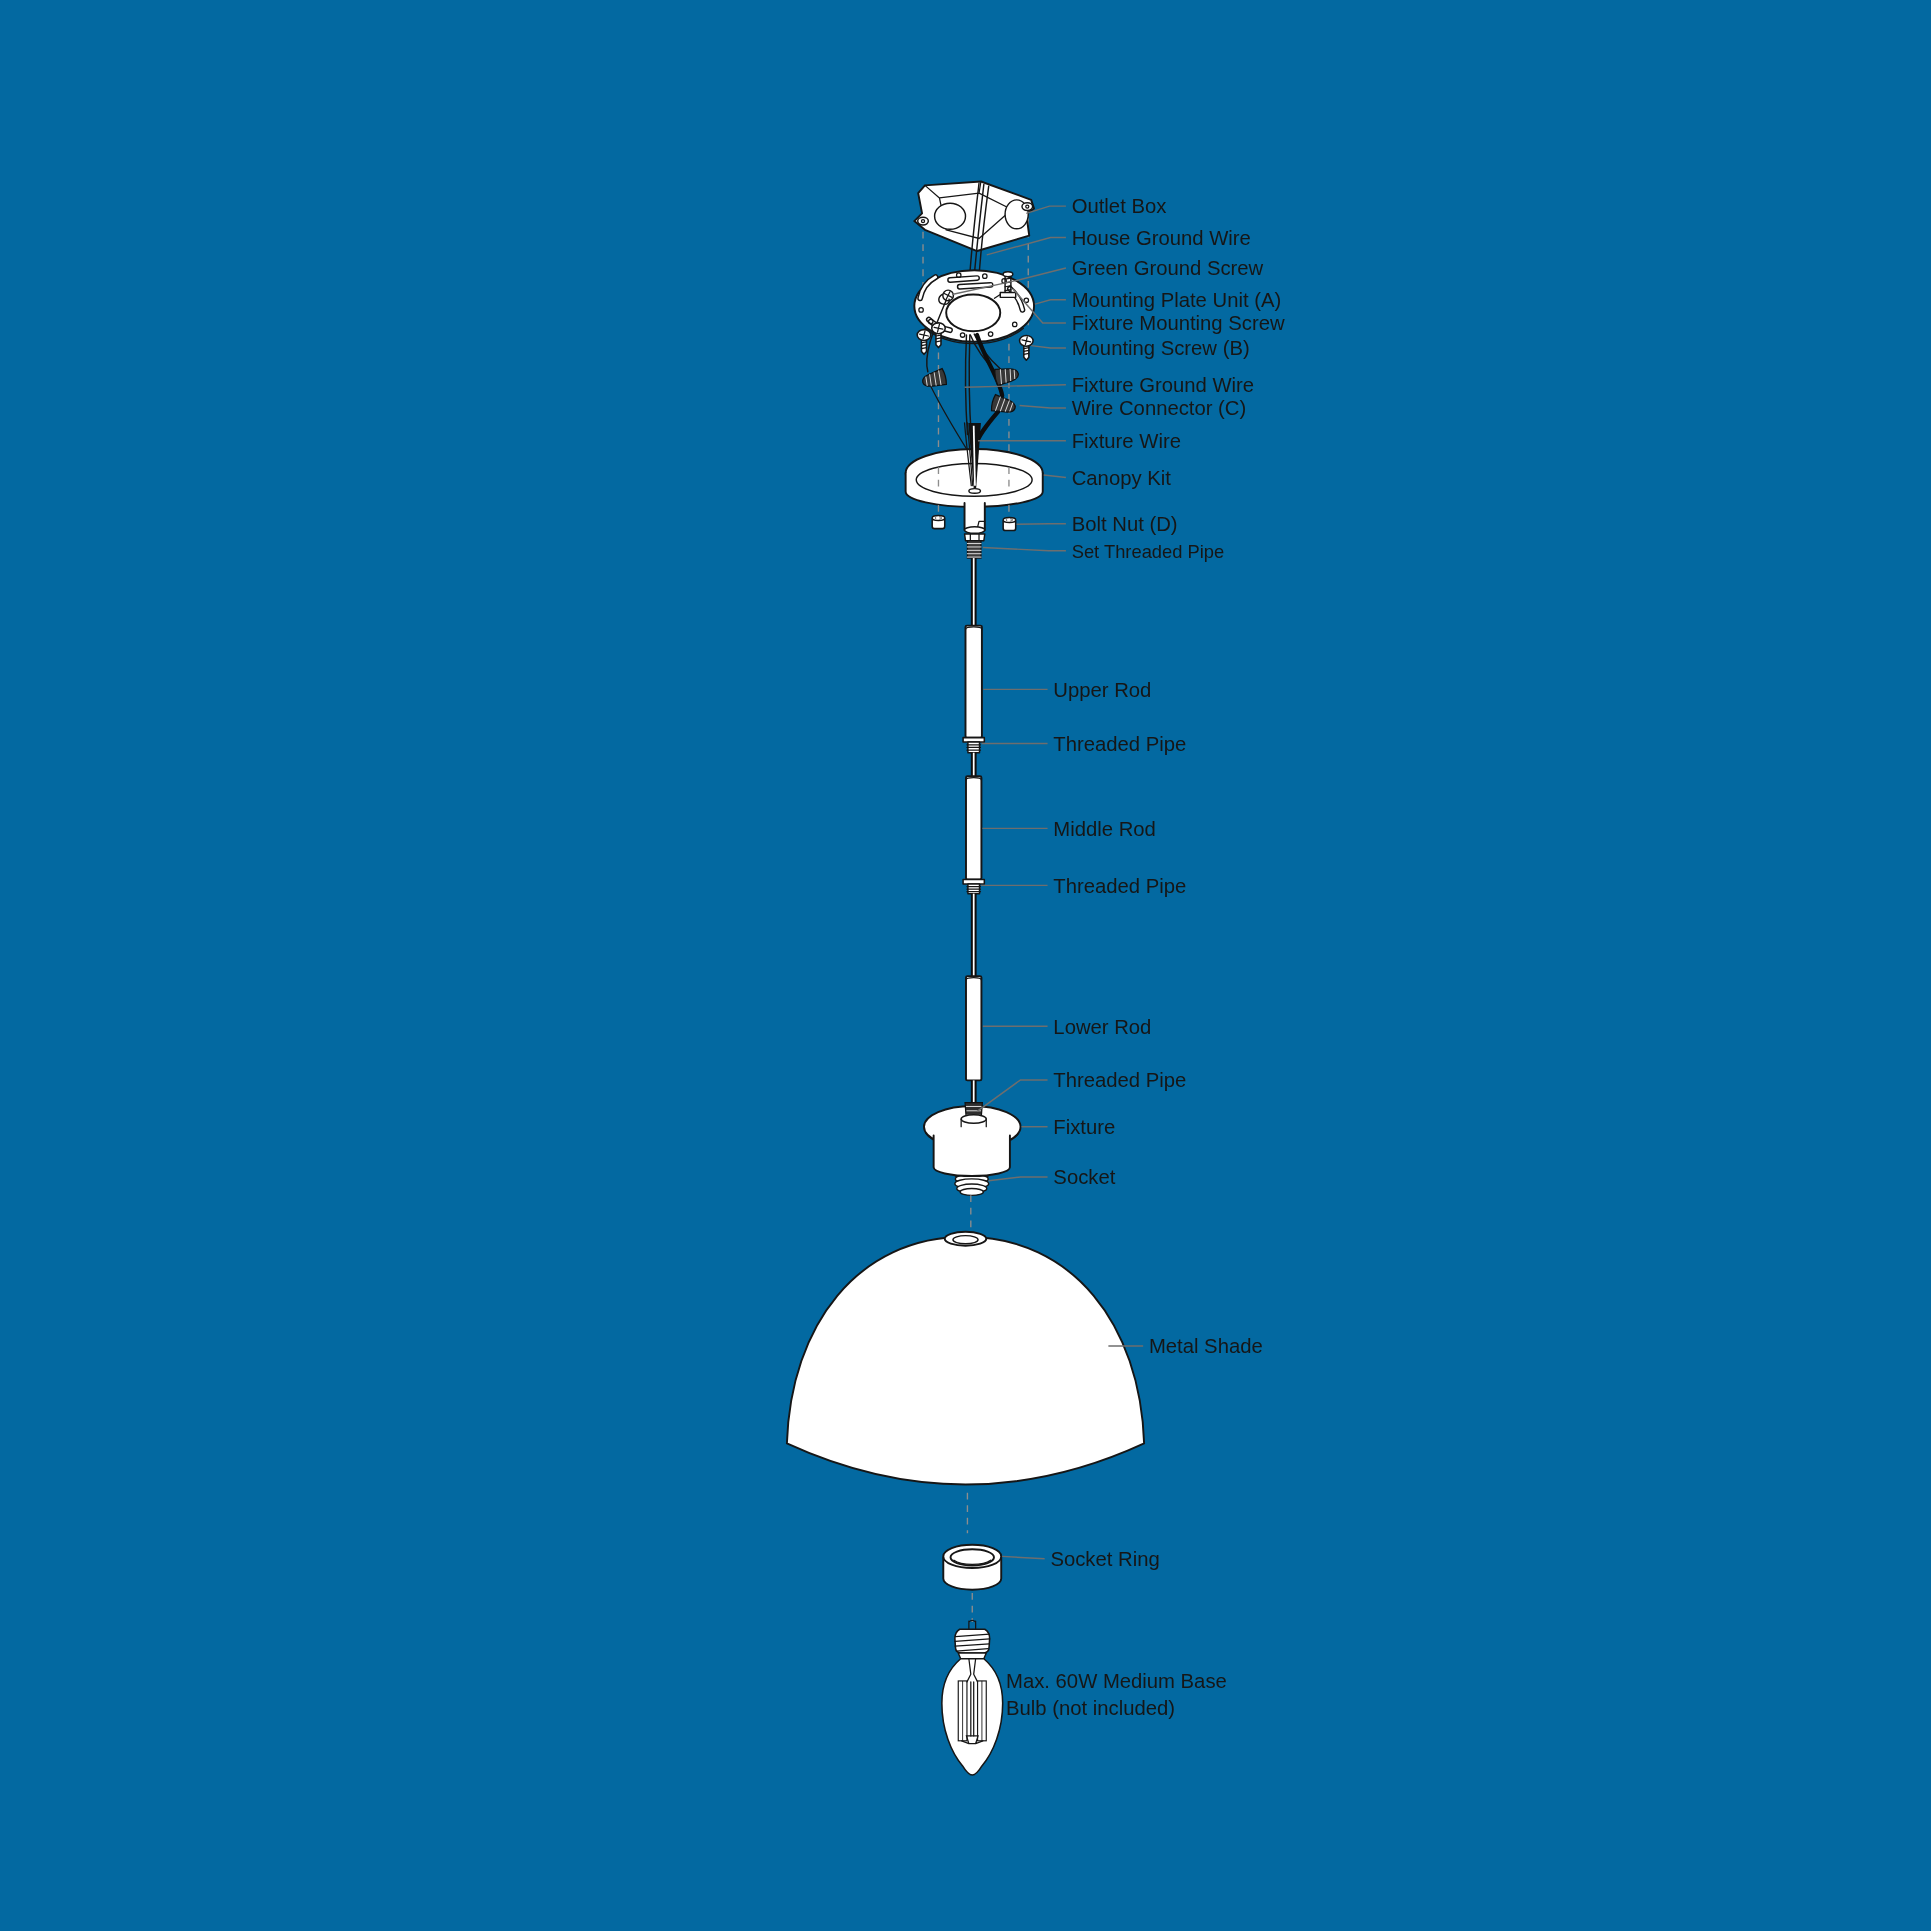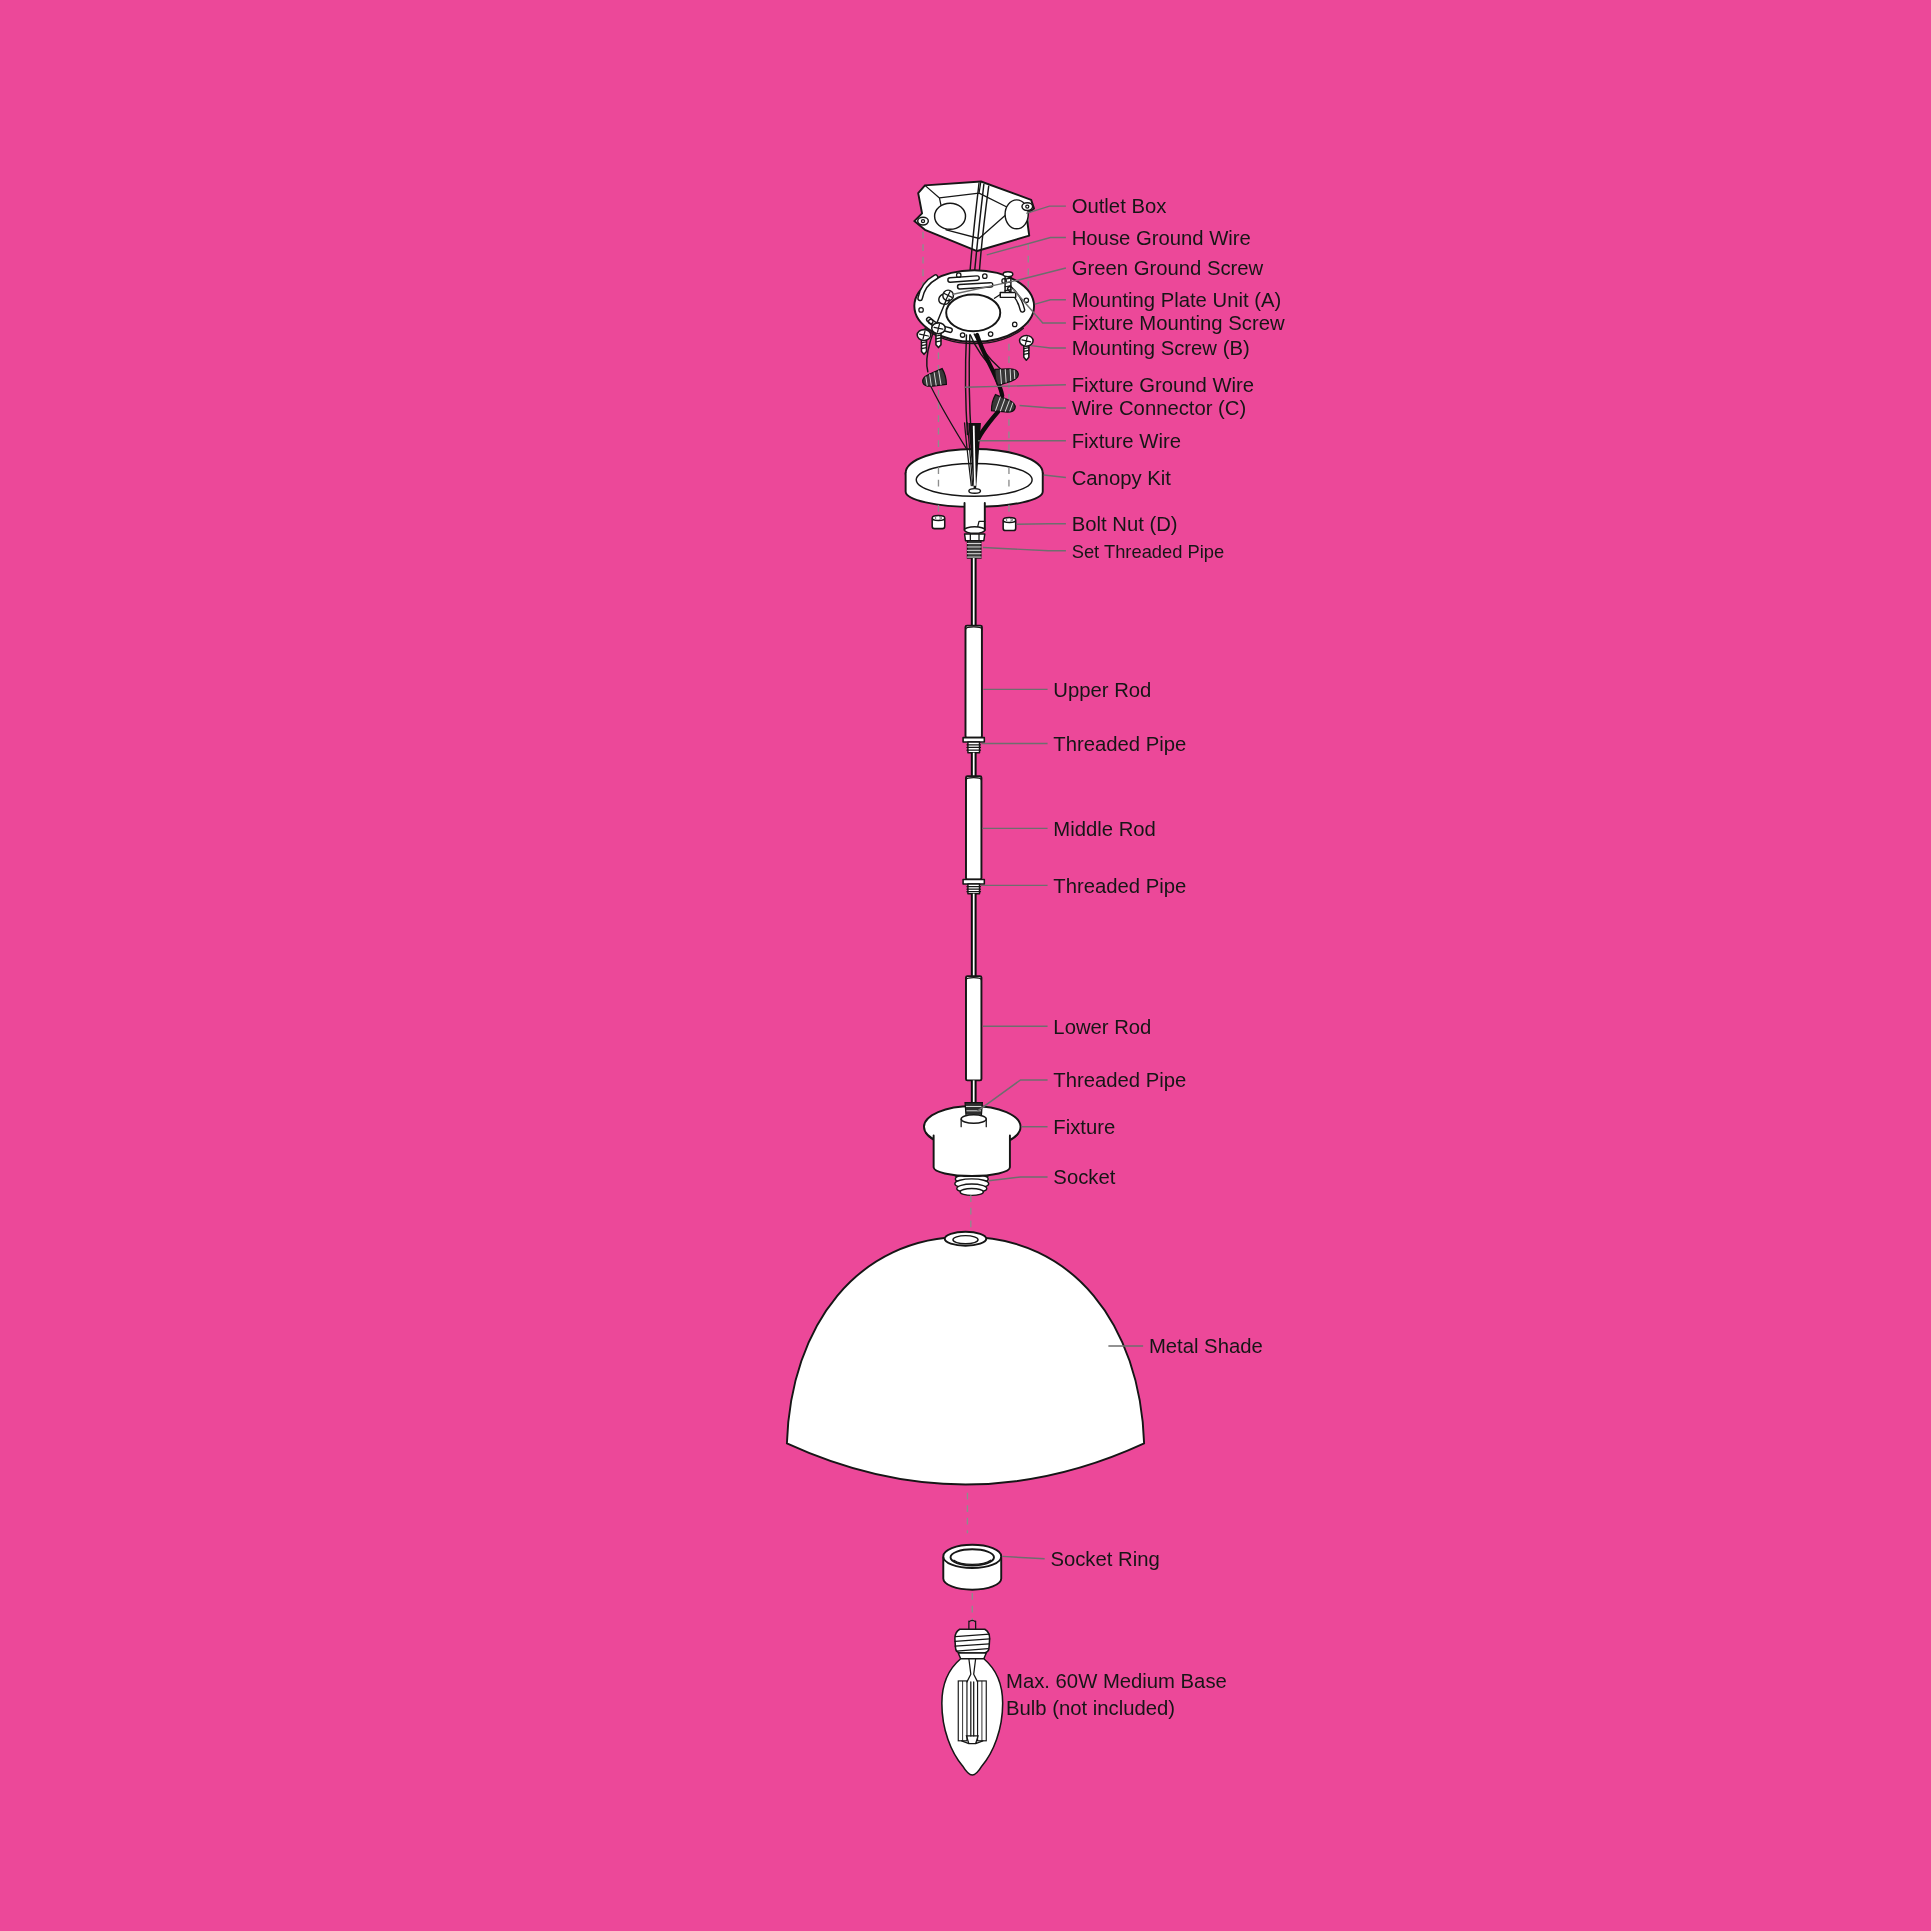--- a/index.html
+++ b/index.html
@@ -1,16 +1,16 @@
 <!DOCTYPE html>
 <html><head>
 <meta charset="utf-8">
 <style>
   html,body{margin:0;padding:0;background:#ffffff;}
-  .stage{position:relative;width:1931px;height:1931px;background:#ec4899;overflow:hidden;}
+  .stage{position:relative;width:1931px;height:1931px;background:#0369a1;overflow:hidden;}
   svg{display:block;}
   
   .o   {fill:none;stroke:#161616;stroke-width:2;stroke-linecap:round;stroke-linejoin:round;}
   .of  {fill:#ffffff;stroke:#161616;stroke-width:2;stroke-linejoin:round;}
   .of1 {fill:#ffffff;stroke:#161616;stroke-width:1.5;stroke-linejoin:round;}
   .of2 {fill:#ffffff;stroke:#161616;stroke-width:1.6;stroke-linejoin:round;}
   .thin{fill:none;stroke:#161616;stroke-width:1.3;stroke-linecap:round;}
   .wire{fill:none;stroke:#161616;stroke-width:1.5;stroke-linecap:round;}
   .wireb{fill:none;stroke:#0d0d0d;stroke-width:4.4;stroke-linecap:round;}
   .dash{fill:none;stroke:#8d8d8d;stroke-width:1.4;stroke-dasharray:7 6;}

